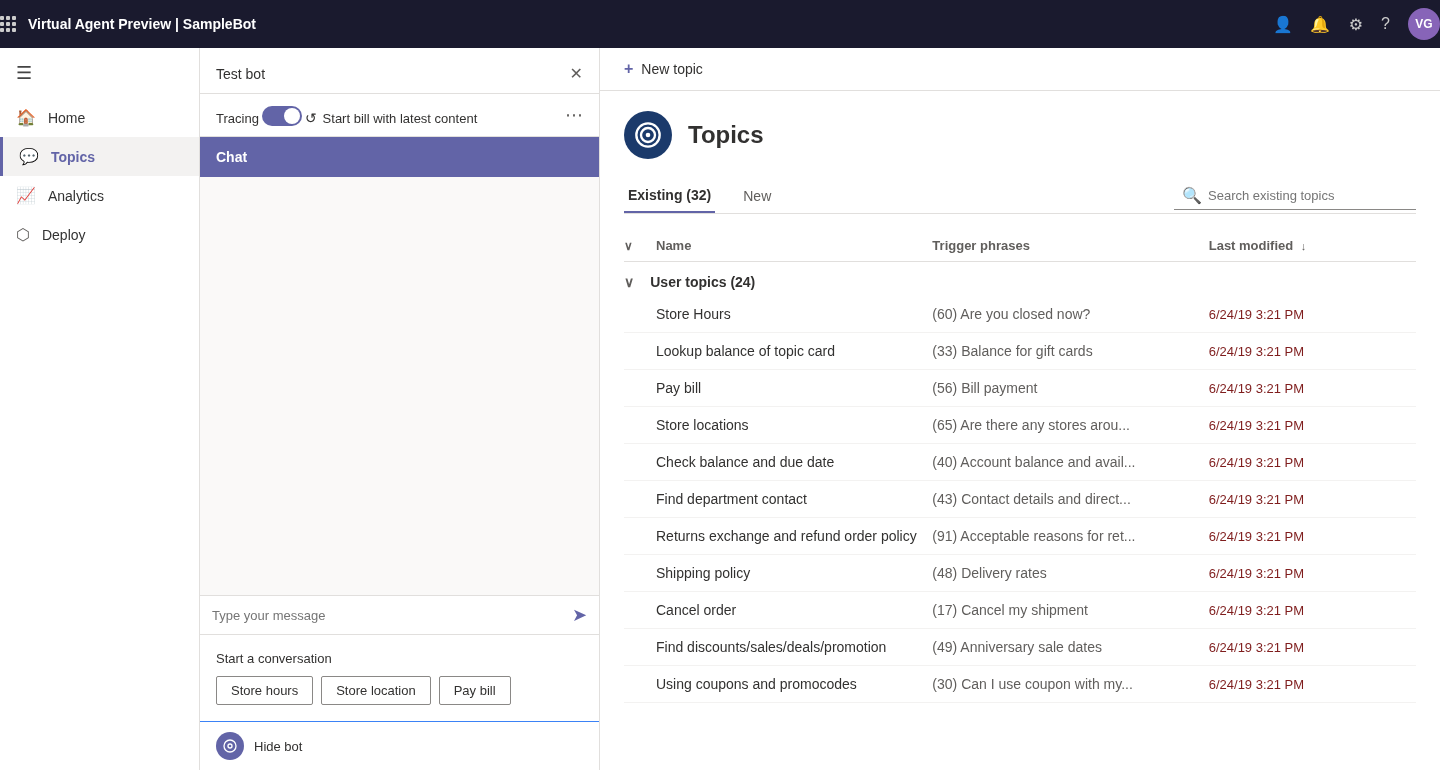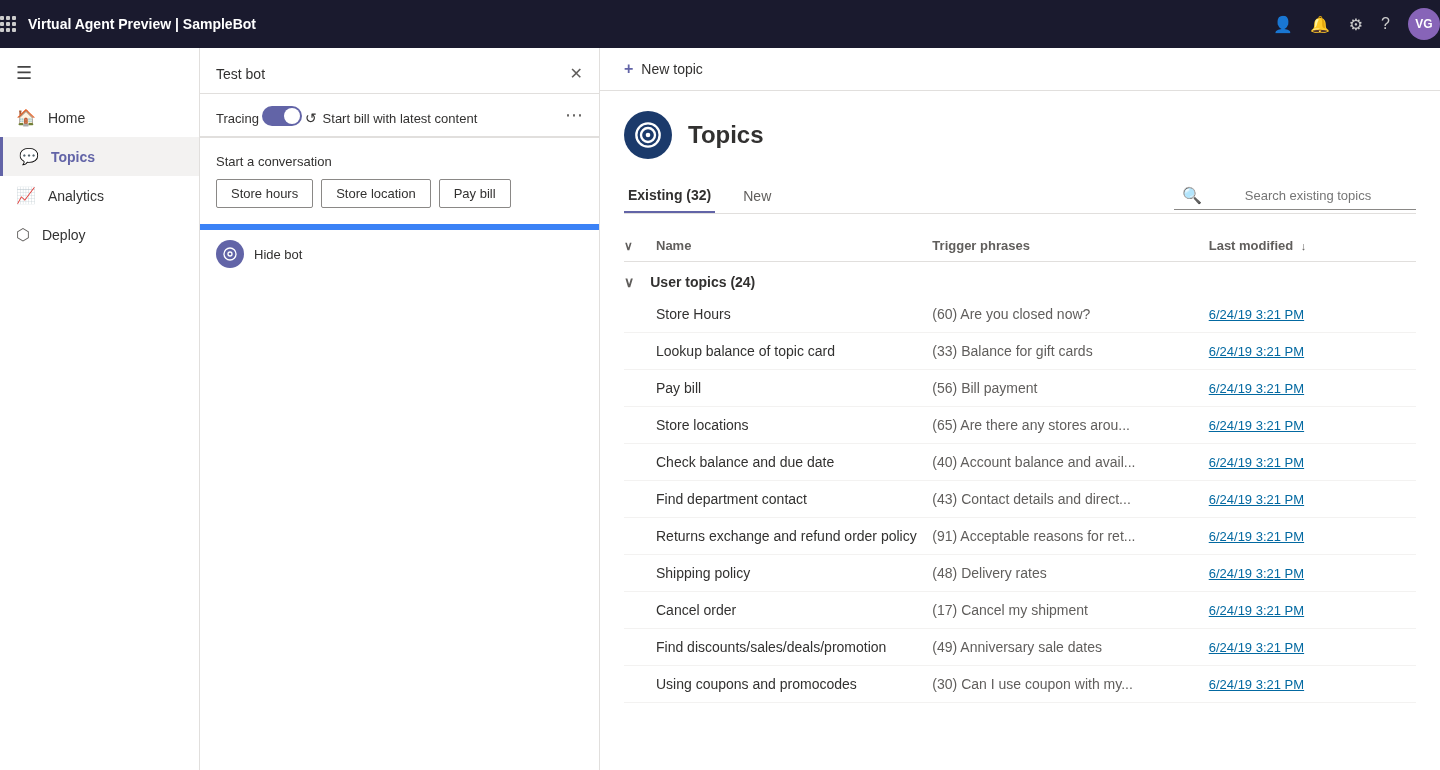--- a/index.html
+++ b/index.html
@@ -223,21 +223,21 @@
       cursor: pointer;
       border-radius: 2px;
       color: #323130;
     }
 
     
     .hide-bot-footer {
       display: flex;
       align-items: center;
       padding: 10px 16px;
-      border-top: 6px solid #3b82f6;
+      border-top: 1px solid #3b82f6;
       cursor: pointer;
       gap: 10px;
       font-size: 13px;
       color: #323130;
       background: #fff;
     }
     .hide-bot-icon {
       width: 28px;
       height: 28px;
       background: #6264a7;
@@ -323,21 +323,20 @@
       padding: 4px 8px;
       gap: 6px;
     }
     .search-input {
       border: none;
       outline: none;
       font-size: 13px;
       color: #605e5c;
       background: transparent;
       width: 200px;
-      text-align: center;
     }
     .search-icon-span { color: #605e5c; }
 
     
     .topics-table {
       width: 100%;
     }
     .table-header-row {
       display: flex;
       align-items: center;
@@ -364,21 +363,21 @@
     .topic-row {
       display: flex;
       align-items: center;
       padding: 10px 0;
       border-bottom: 1px solid #f3f2f1;
       font-size: 14px;
       cursor: pointer;
     }
     .topic-row-name { flex: 2; color: #323130; }
     .topic-row-trigger { flex: 2; color: #605e5c; }
-    .topic-row-modified { flex: 1.5; color: #0369a1; font-size: 13px; text-decoration: underline; }
+    .topic-row-modified { flex: 1.5; color: #7f1d1d; font-size: 13px; }
 
     .chevron-down { font-size: 14px; color: #605e5c; margin-right: 8px; }
     .sort-arrow { font-size: 11px; margin-left: 4px; }
 
     
     ::-webkit-scrollbar { width: 6px; }
     ::-webkit-scrollbar-track { background: #f3f2f1; }
     ::-webkit-scrollbar-thumb { background: #c8c6c4; border-radius: 3px; }
   </style>
 </head>
@@ -438,20 +437,30 @@
       <div class="toggle-switch">
         <div class="toggle-knob"></div>
       </div>
       <div class="start-over-btn">
         <span style="font-size:14px;">↺</span>
         <span>Start bill with latest content</span>
       </div>
       <span class="more-icon">⋯</span>
     </div>
 
+    <div class="chat-area">
+      <div class="chat-header">
+        <span>Chat</span>
+      </div>
+      <div class="chat-messages"></div>
+      <div class="chat-input-area">
+        <input class="chat-input" type="text" placeholder="Type your message" style="">
+        <span class="send-btn">➤</span>
+      </div>
+    </div>
 
     <div class="conversation-starters">
       <div class="conversation-starters-title">Start a conversation</div>
       <div class="starter-buttons">
         <button class="starter-btn">Store hours</button>
         <button class="starter-btn">Store location</button>
         <button class="starter-btn">Pay bill</button>
       </div>
     </div>
 

